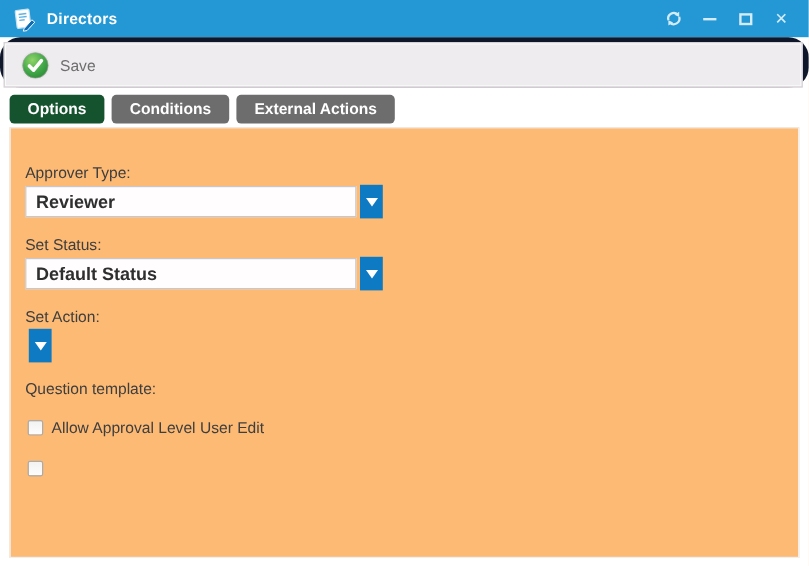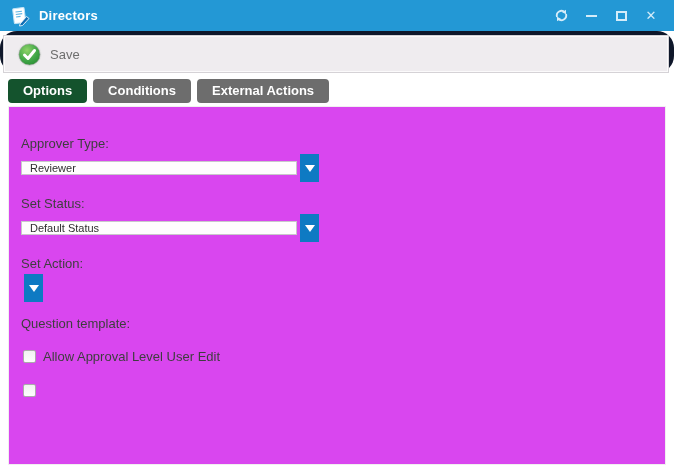--- a/index.html
+++ b/index.html
@@ -46,31 +46,31 @@
   .tab {
     padding: 5px 15px 6px 15px; border-radius: 4px;
     background: #6d6d6d; color: #ffffff;
     font-size: 13px; font-weight: bold; cursor: pointer; line-height: 1;
   }
   .tab.active { background: #14532d; }
 
   
   .content {
     margin: 3px 8px 0 8px; height: 359px;
-    background: #d946ef; border: 1px solid #f0eff0;
+    background: #fdba74; border: 1px solid #f0eff0;
     padding: 29px 0 0 12px;
   }
   .field-group { margin-top: 14px; }
   .field-group:first-child { margin-top: 0; }
   .field-label { font-size: 13px; color: #3e3e3e; margin-bottom: 3px; }
   .dropdown { display: flex; align-items: center; }
   .dd-value {
-    flex: 1; height: 14px; background: #fffdfe; border: 1px solid #c9c7cb;
-    font-size: 11px; color: #2f2f2f; display: flex; align-items: center;
-    padding-left: 8px; cursor: default;
+    flex: 1; height: 26px; background: #fffdfe; border: 1px solid #c9c7cb;
+    font-size: 15px; color: #2f2f2f; display: flex; align-items: center;
+    padding-left: 8px; cursor: default; font-weight: bold;
   }
   .dd-btn {
     width: 19px; height: 28px; margin-left: 3px; background: #0e7ac3;
     display: flex; align-items: center; justify-content: center; cursor: pointer;
     flex: 0 0 auto;
   }
   .dd-arrow {
     width: 0; height: 0;
     border-left: 5px solid transparent; border-right: 5px solid transparent;
     border-top: 7px solid #ffffff;

